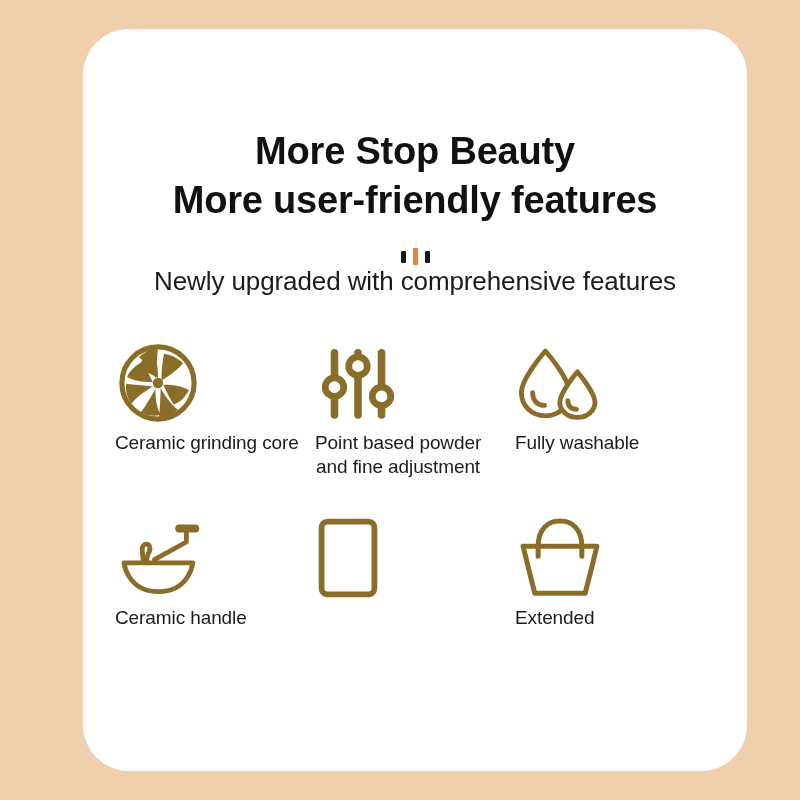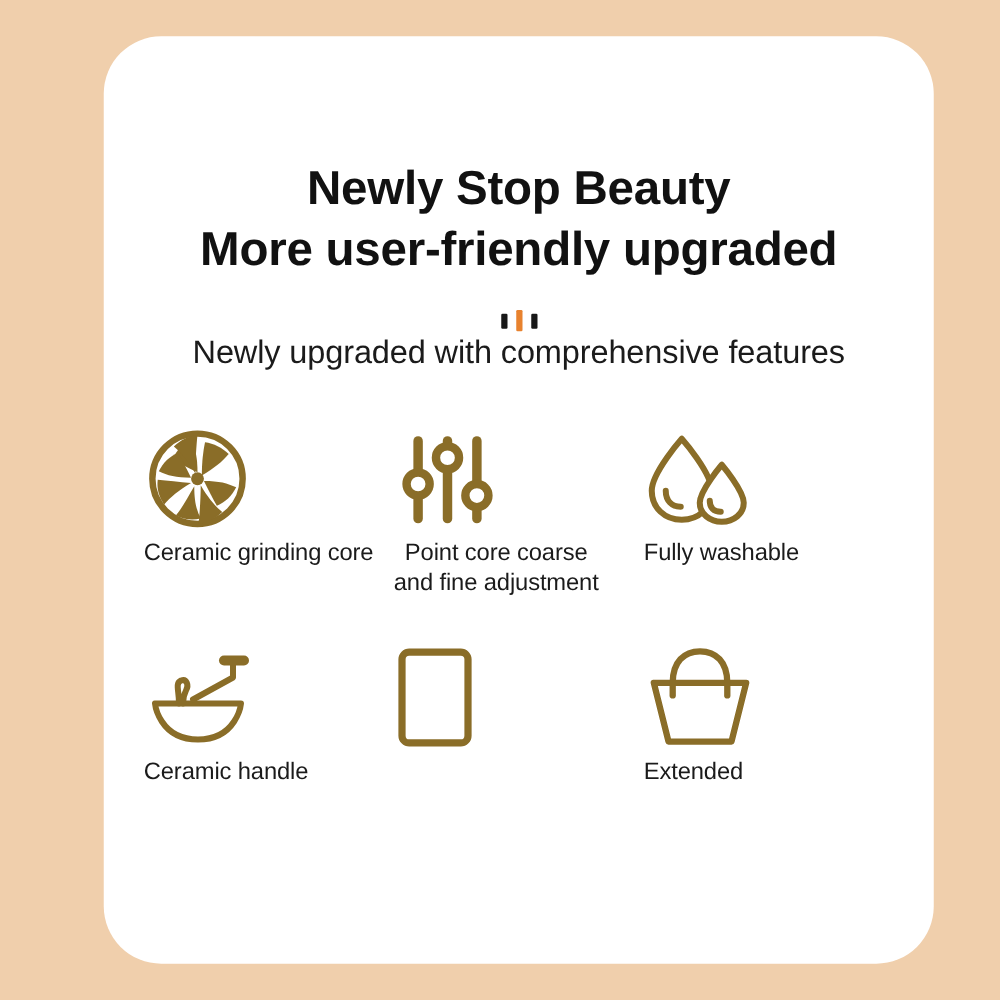--- a/index.html
+++ b/index.html
@@ -104,22 +104,22 @@
     letter-spacing: -0.1px;
   }
 </style>
 </head>
 <body>
 
 <div id="root">
   <div class="card">
 
     <div class="headline">
-      <span class="line1">Newly Stop Beauty</span>
-      <span class="line2">More user-friendly upgraded</span>
+      <span class="line1">More Stop Beauty</span>
+      <span class="line2">More user-friendly features</span>
     </div>
 
     <div class="divider">
       <span class="bar side"></span>
       <span class="bar mid"></span>
       <span class="bar side"></span>
     </div>
 
     <div class="subtitle">Newly upgraded with comprehensive features</div>
 
@@ -153,21 +153,21 @@
               <line x1="50" y1="14" x2="50" y2="88"></line>
               <line x1="78" y1="14" x2="78" y2="88"></line>
             </g>
             <g fill="#ffffff" stroke="#8a6d28" stroke-width="8">
               <circle cx="22" cy="55" r="11"></circle>
               <circle cx="50" cy="30" r="11"></circle>
               <circle cx="78" cy="66" r="11"></circle>
             </g>
           </svg>
         </div>
-        <div class="label">Point core coarse
+        <div class="label">Point based powder
 and fine adjustment</div>
       </div>
 
       <div class="feature">
         <div class="icon-wrap">
           <svg width="88" height="82" viewBox="0 0 110 100" aria-hidden="true">
             <path d="M38 10 C38 10 8 44 8 62 C8 79 21 91 38 91 C55 91 68 79 68 62 C68 44 38 10 38 10 Z" fill="#ffffff" stroke="#8a6d28" stroke-width="6" stroke-linejoin="round"></path>
             <path d="M78 36 C78 36 56 62 56 74 C56 85 66 93 78 93 C90 93 100 85 100 74 C100 62 78 36 78 36 Z" fill="#ffffff" stroke="#8a6d28" stroke-width="6" stroke-linejoin="round"></path>
             <path d="M22 62 C22 72 28 78 37 78" fill="none" stroke="#8a6d28" stroke-width="6" stroke-linecap="round"></path>
             <path d="M66 72 C66 79 70 83 77 83" fill="none" stroke="#8a6d28" stroke-width="6" stroke-linecap="round"></path>

